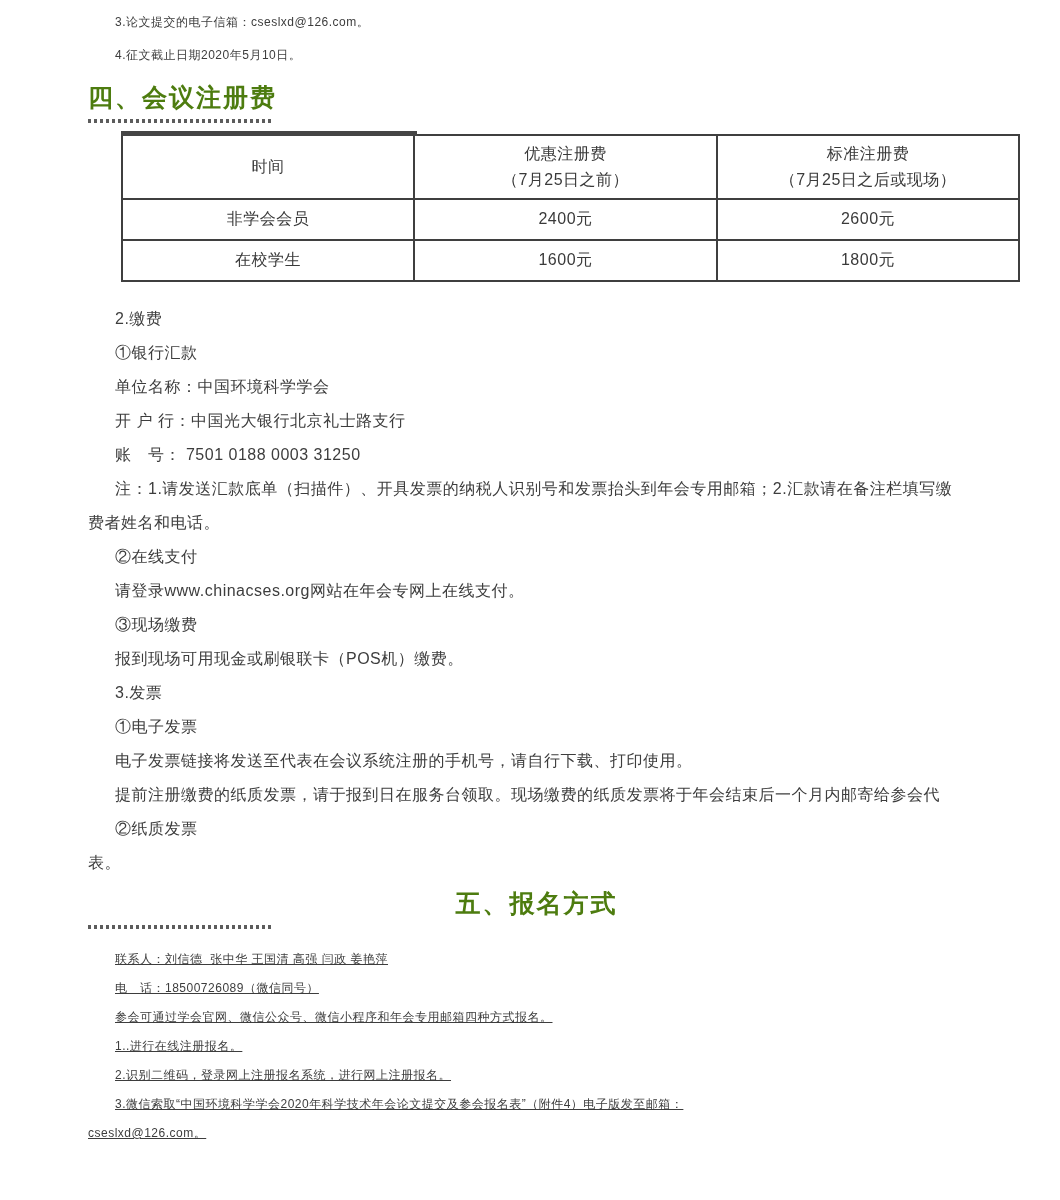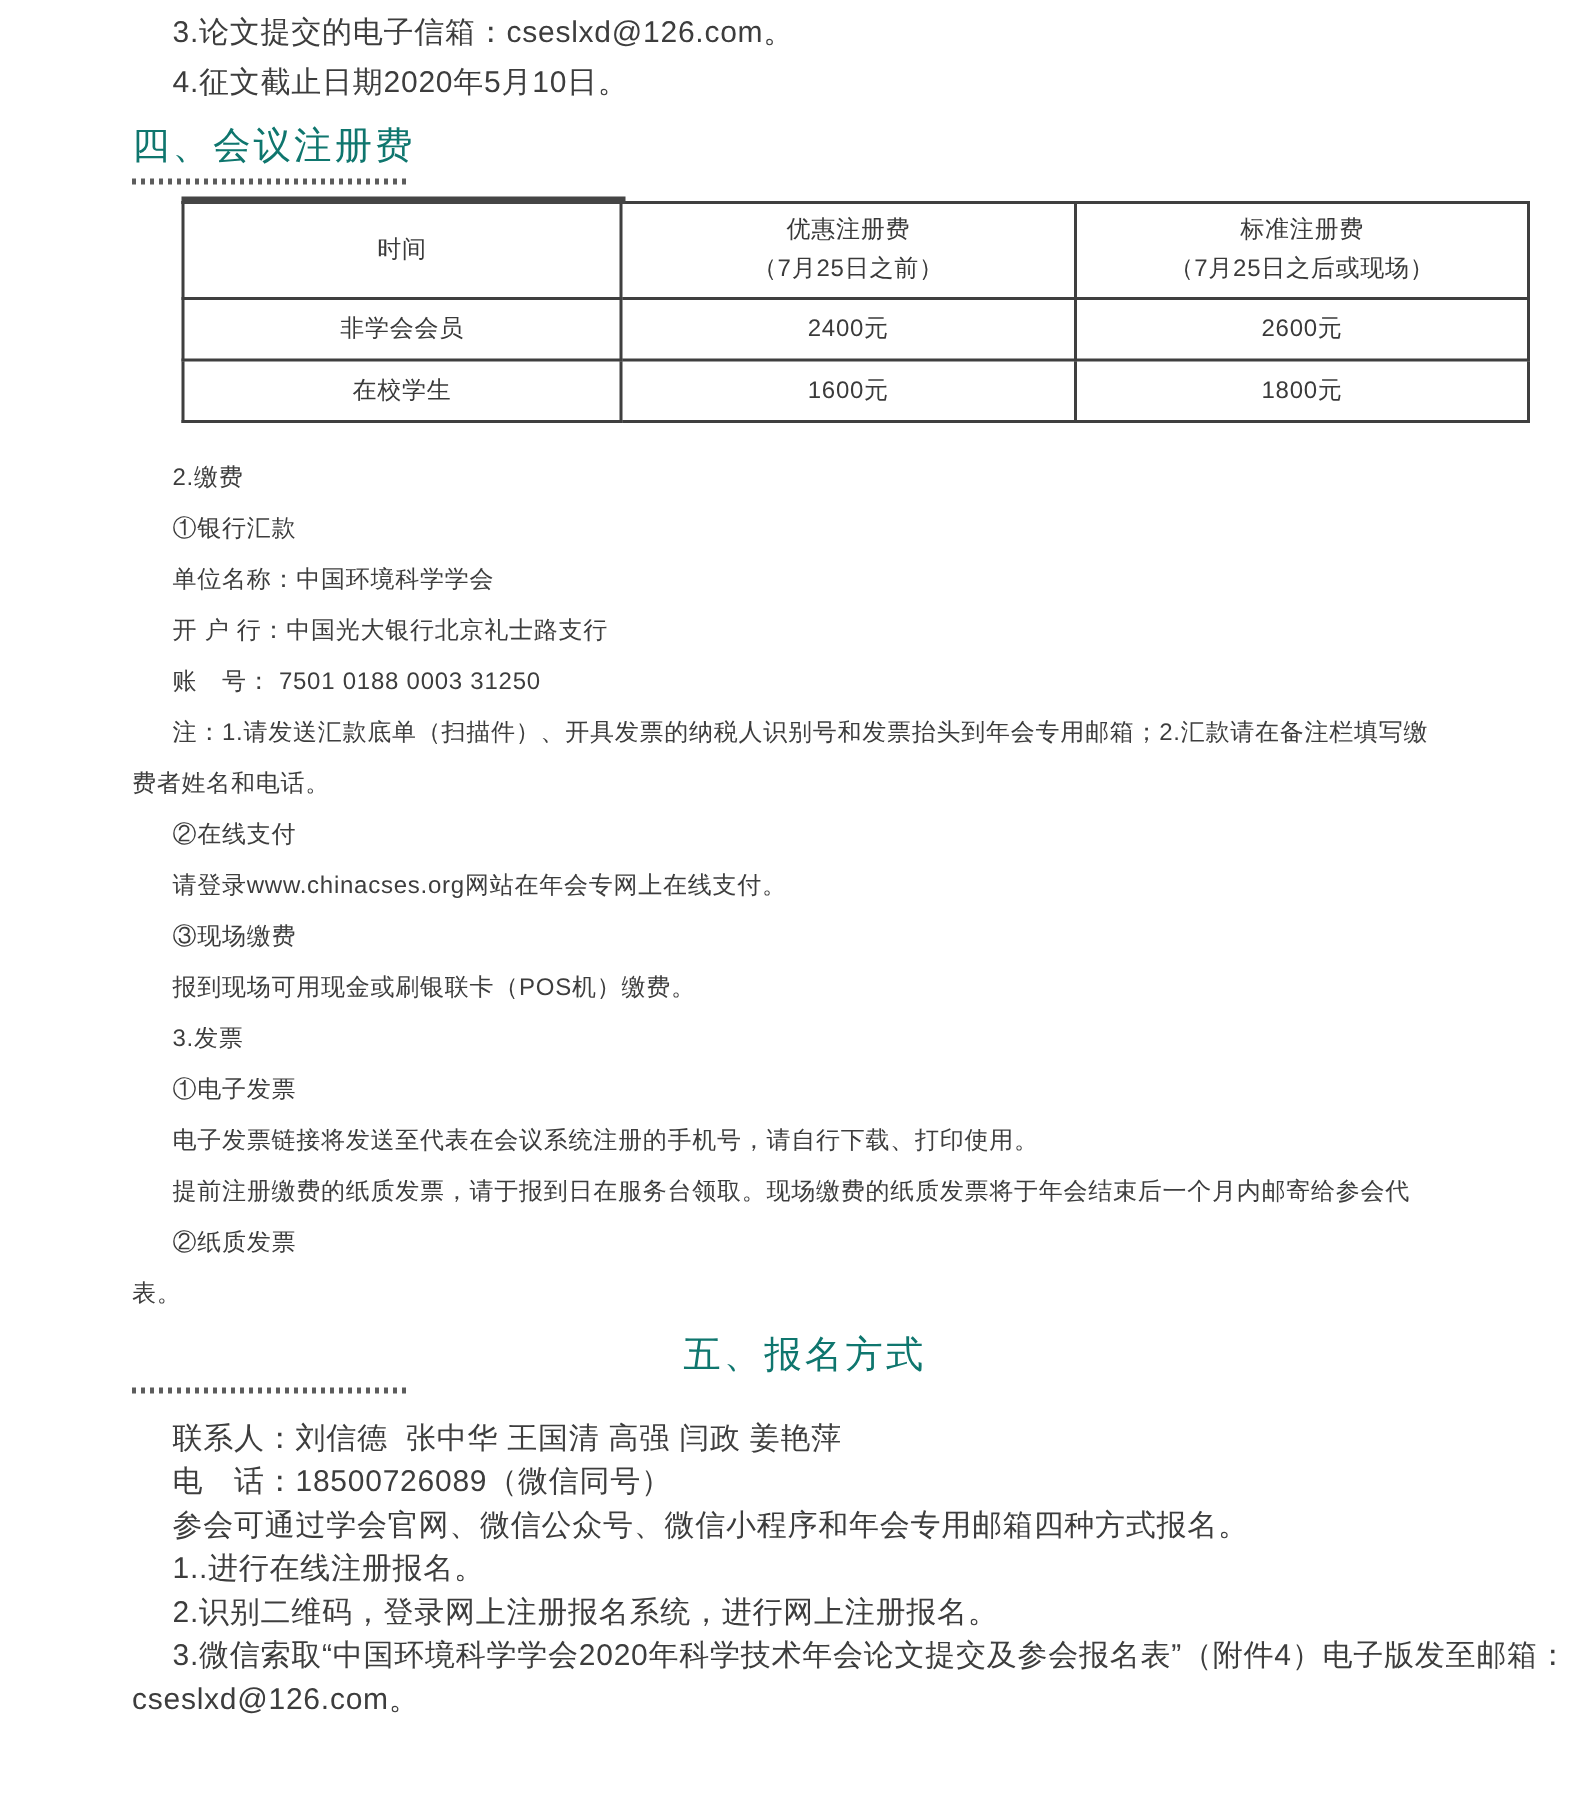--- a/index.html
+++ b/index.html
@@ -6,25 +6,25 @@
   .page {
     position:relative;
     width:1060px; height:1200px;
     background:#ffffff;
     font-family:"Liberation Sans", sans-serif;
     color:#3d3d3d;
     box-sizing:border-box;
     padding:6px 75px 0 88px;
     overflow:hidden;
   }
-  .line { font-size:20px; height:33px; line-height:33px; letter-spacing:0.5px; white-space:pre; }
+  .line { font-size:12px; height:33px; line-height:33px; letter-spacing:0.5px; white-space:pre; }
   .indent { padding-left:27px; }
   .sec-heading {
     margin:6px 0 0 0;
-    font-size:25px; font-weight:normal; color:#0f766e;
+    font-size:25px; font-weight:bold; color:#4d7c0f;
     height:38px; line-height:38px; letter-spacing:2px;
   }
   .dotted-rule {
     margin-top:3px;
     width:186px; height:4px;
     background-image:repeating-linear-gradient(90deg,#5c5c5c 0 3px, transparent 3px 6px);
   }
   .table-wrap { position:relative; margin-top:11px; width:897px;margin-left:33px; }
   .thick-seg {
     position:absolute; top:-3px; left:0;
@@ -36,21 +36,21 @@
   }
   table.fee td {
     border:2px solid #3f3f3f; text-align:center; vertical-align:middle;
     padding:0; letter-spacing:0.5px;
   }
   table.fee tr.head td { height:62px; line-height:26px; }
   table.fee tr.data td { height:39px; }
   .s4-lines { margin-top:20px; }
   .l4 { font-size:16px; height:34px; line-height:34px; letter-spacing:0.5px; white-space:pre; }
   .s5-lines { margin-top:16px; }
-  .l5 { font-size:20px; height:29px; line-height:29px; letter-spacing:0.5px; white-space:pre; }
+  .l5 { font-size:12px; height:29px; line-height:29px; letter-spacing:0.5px; white-space:pre;text-decoration:underline; }
 </style>
 </head>
 <body>
 
 <div class="page">
 
   <div class="line indent">3.论文提交的电子信箱：cseslxd@126.com。</div>
   <div class="line indent">4.征文截止日期2020年5月10日。</div>
 
   <div class="sec-heading">四、会议注册费</div>

